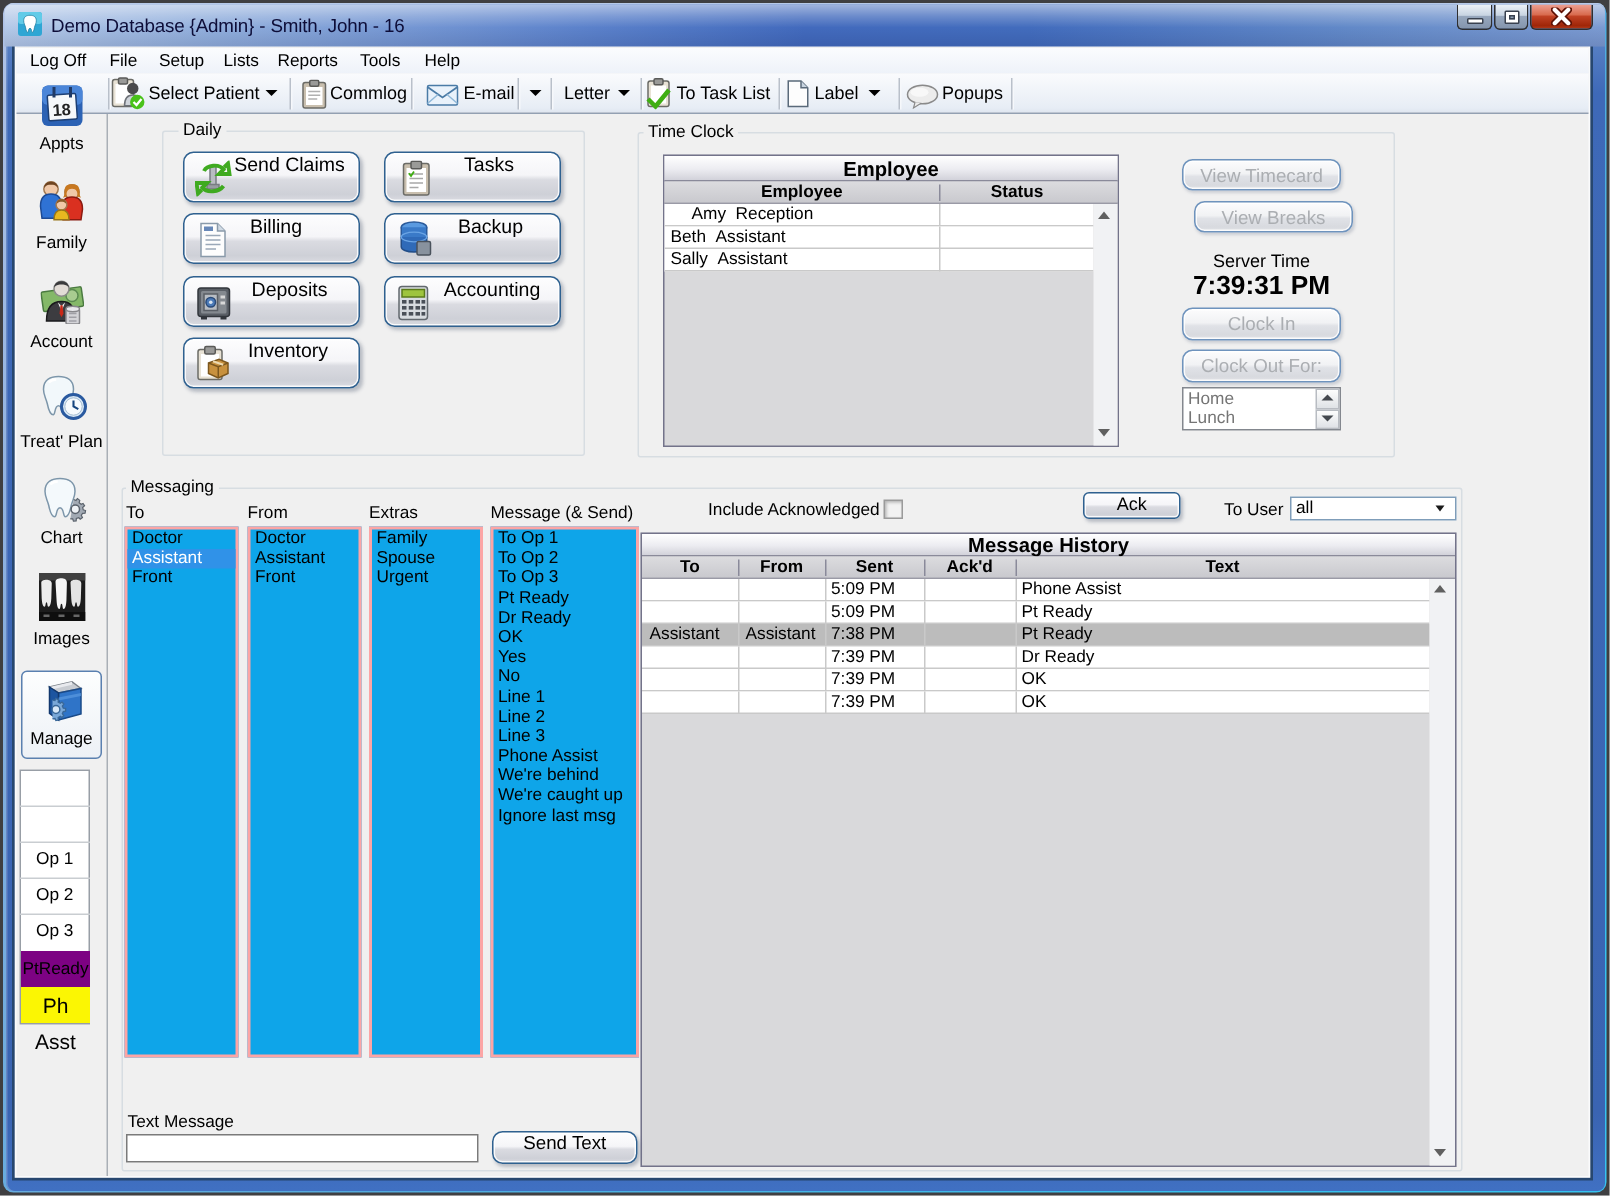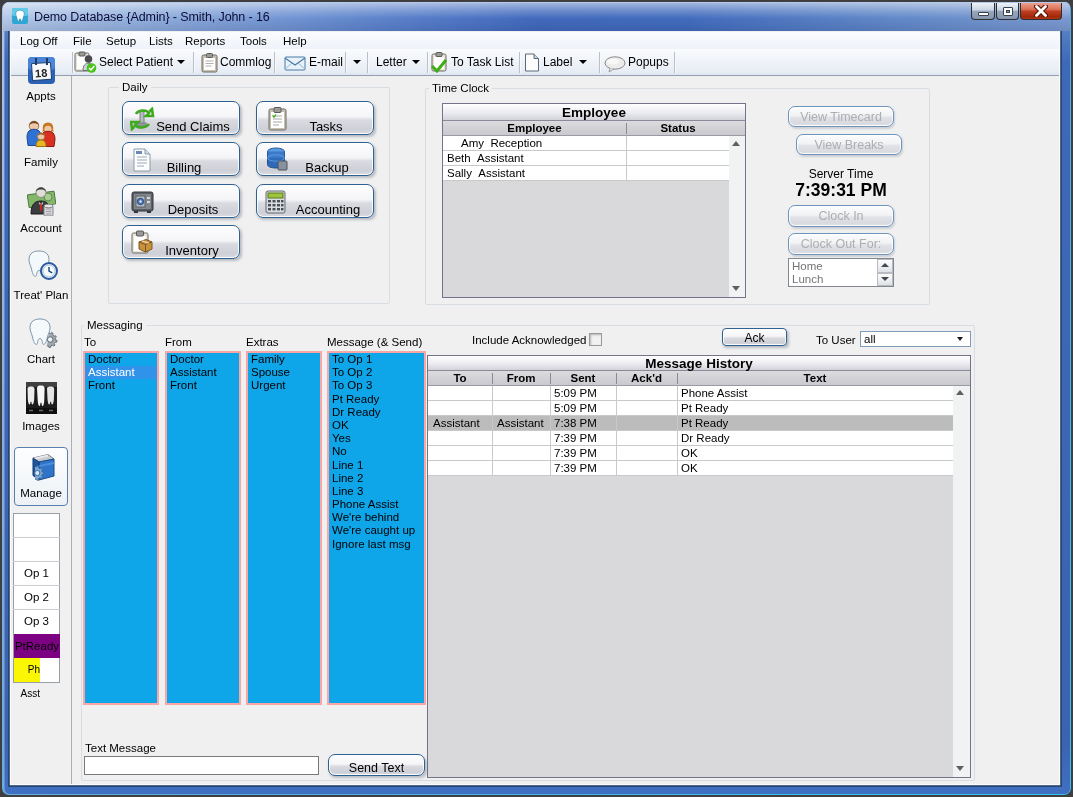--- a/index.html
+++ b/index.html
@@ -19,21 +19,21 @@
 .client{left:11px;top:31px;width:1048px;height:753px;background:#f0f0f0;box-shadow:0 0 0 1.2px #fafbfc,0 0 0 3px #27476f}
 .menubar{left:11px;top:32px;width:1048px;height:17px;background:linear-gradient(#fbfcfe,#eef2f9)}
 .mi{position:absolute;top:35px;font-size:11.5px;color:#000}
 .toolbar{left:11px;top:49px;width:1048px;height:27px;background:linear-gradient(#fafbfd,#e7edf5 88%,#dfe6f0);border-bottom:1px solid #93a0b2}
 .tsep{position:absolute;top:52px;width:1px;height:21px;background:#b9c0ca;box-shadow:1px 0 0 #f6f8fb}
 .ti{position:absolute;top:55px;font-size:12px;color:#000}
 .tarr{position:absolute;top:60px;width:0;height:0;border-left:4px solid transparent;border-right:4px solid transparent;border-top:4px solid #000}
 .wb{position:absolute;top:3px;height:17px;border:1px solid #2e2e30;border-top:none;z-index:6;display:flex;align-items:center;justify-content:center}
 .grp{position:absolute;border:1px solid #d7dde2;border-radius:2px}
 .glab{position:absolute;font-size:11.5px;color:#000;background:#f0f0f0;padding:0 3px;z-index:3}
-.gbtn{position:absolute;border:1.5px solid #2f6190;border-radius:7px;display:flex;align-items:flex-end;justify-content:center;
+.gbtn{position:absolute;border:1.5px solid #2f6190;border-radius:7px;display:flex;align-items:flex-start;justify-content:center;
  background:linear-gradient(#fdfdfe 0,#f5f5f8 46%,#dadbe1 56%,#ced0d7 86%,#dadbe1 100%);
  box-shadow:inset 0 0 0 1px rgba(255,255,255,.85),1.5px 2px 2.5px rgba(100,110,130,.4);
  font-size:13px;color:#000}
 .dbtn{position:absolute;border:1.5px solid #6e93bd;border-radius:7px;display:flex;align-items:center;justify-content:center;
  background:linear-gradient(#fcfcfd 0,#f1f2f4 46%,#e0e2e7 56%,#d8dadf 86%,#e2e3e7 100%);
  box-shadow:inset 0 0 0 1px rgba(255,255,255,.85),1px 1.5px 2px rgba(120,130,150,.3);
  font-size:12.5px;color:#abaeb2}
 .lb{position:absolute;background:#0ea5e9;border:2px solid #fca5a5}
 .li{height:13.2px;line-height:13.2px;padding-left:3px;font-size:11.5px;color:#000;white-space:nowrap}
 .tblh{background:linear-gradient(#ffffff,#ececf1 55%,#d2d2da);border-bottom:1px solid #8a8a9a;font-weight:bold;text-align:center;color:#000}
@@ -216,21 +216,21 @@
 <div class="mod" style="left:11px;top:487px">Manage</div>
 <div class="ab" style="left:13px;top:513px;width:47px;height:170px;background:#fff;border:1px solid #989ea6"></div>
 <div class="ab" style="left:13px;top:537px;width:47px;height:1px;background:#c9cdd1"></div>
 <div class="ab" style="left:13px;top:561px;width:47px;height:1px;background:#c9cdd1"></div>
 <div class="ab" style="left:13px;top:585px;width:47px;height:1px;background:#c9cdd1"></div>
 <div class="ab" style="left:13px;top:609px;width:47px;height:1px;background:#c9cdd1"></div>
 <div class="ab f11" style="left:13px;top:567px;width:47px;text-align:center">Op 1</div>
 <div class="ab f11" style="left:13px;top:591px;width:47px;text-align:center">Op 2</div>
 <div class="ab f11" style="left:13px;top:615px;width:47px;text-align:center">Op 3</div>
 <div class="ab" style="left:14px;top:634px;width:46px;height:24px;background:#7d0283;color:#000;font-size:11.5px;text-align:center;line-height:24px">PtReady</div>
-<div class="ab" style="left:14px;top:658px;width:26px;height:24px;background:#fbf603;color:#000;font-size:10px;text-align:right;line-height:24px">Ph Asst</div>
+<div class="ab" style="left:14px;top:658px;width:46px;height:24px;background:#fbf603;color:#000;font-size:14px;text-align:center;line-height:24px">Ph Asst</div>
 <div class="ab grp" style="left:108px;top:87px;width:282px;height:217px"></div>
 <div class="glab" style="left:119px;top:81px">Daily</div>
 <div class="gbtn" style="left:122px;top:101px;width:118px;height:34px">
       <span style="position:absolute;left:7px;top:5px"><svg width="25" height="24">
           <rect x="10" y="4" width="4" height="13" fill="#b8bcc2" stroke="#787c82"></rect>
           <rect x="8" y="16" width="8" height="3" fill="#989ca2" stroke="#787c82"></rect>
           <path d="M6,7 C8,3 16,2 19,6 L16,9 L23,9 L22,2 L19.5,4.5" fill="none" stroke="#3faa20" stroke-width="2.6"></path>
           <path d="M19,17 C16,21 8,22 5,18 L8,15 L1,15 L2,22 L4.5,19.5" fill="none" stroke="#3faa20" stroke-width="2.6"></path>
         </svg></span>
       <span style="margin-left:24px">Send Claims</span>

